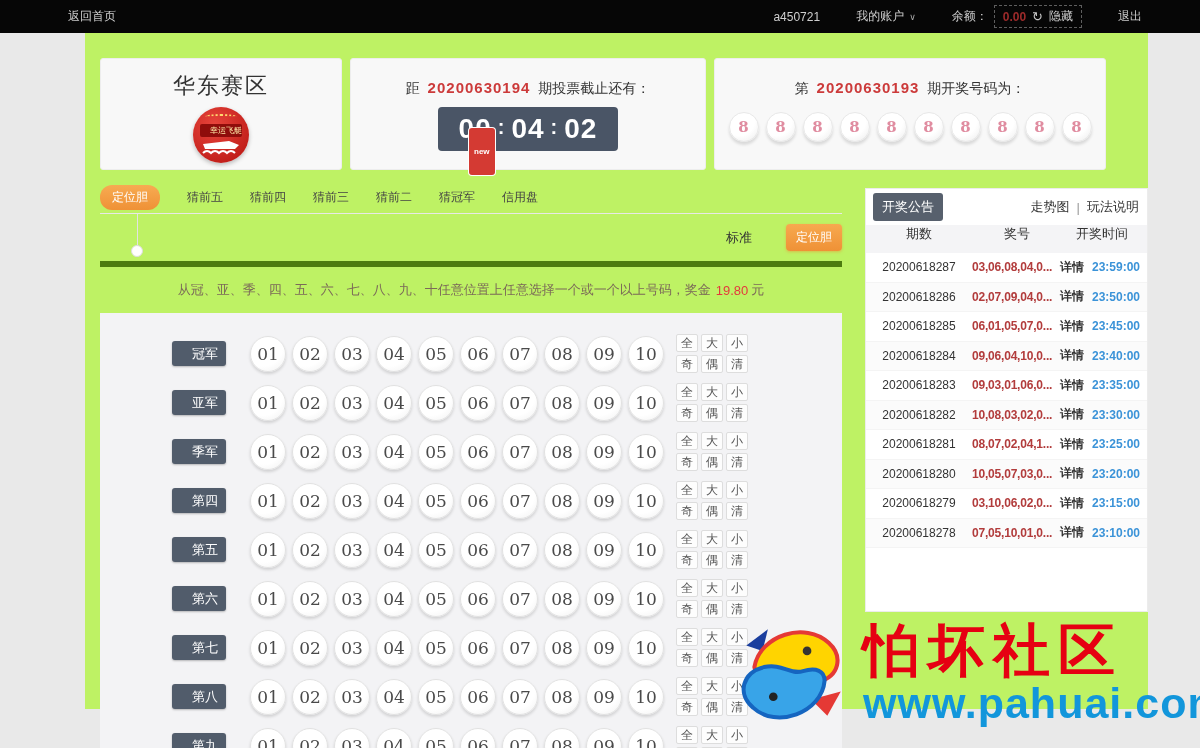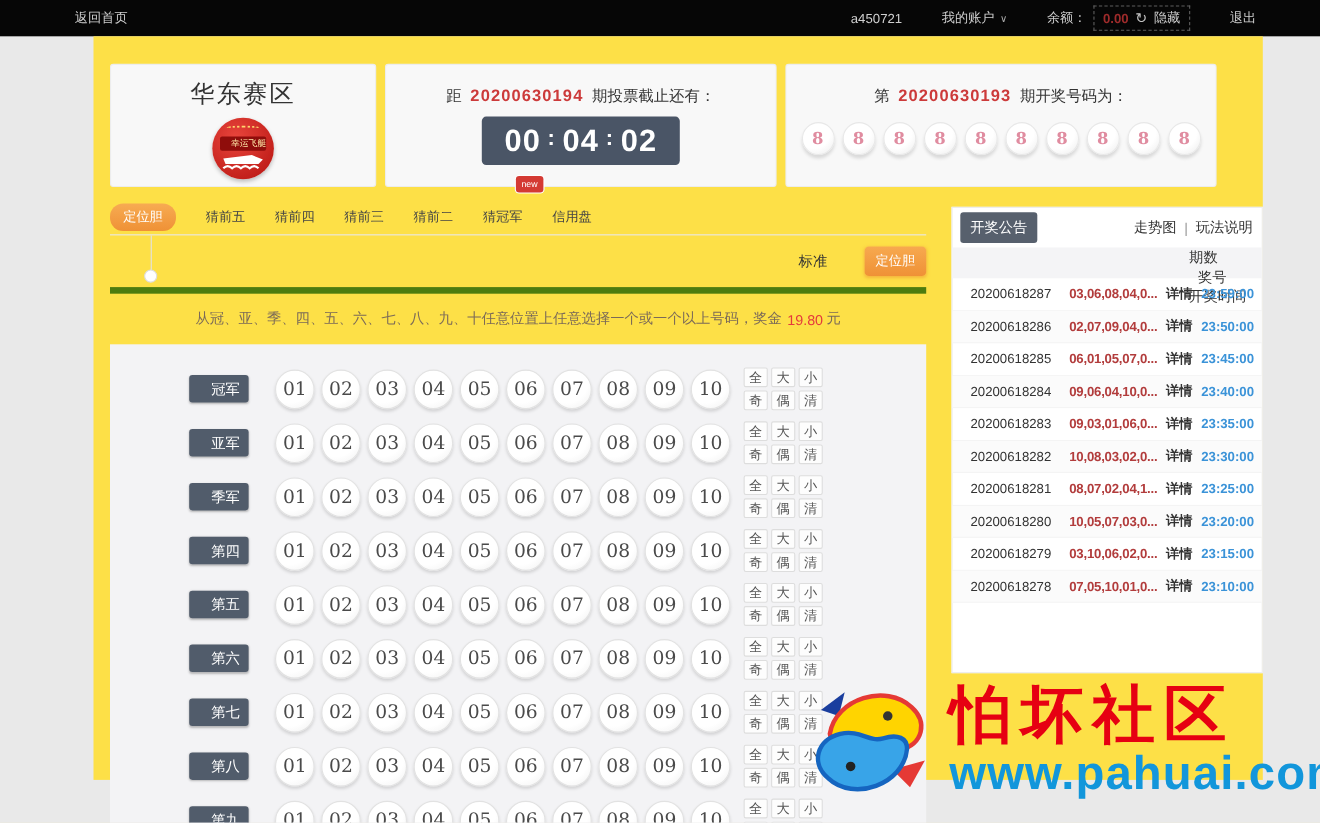--- a/index.html
+++ b/index.html
@@ -14,21 +14,21 @@
   .tb-link { cursor:pointer; }
   .acct { display:flex; align-items:center; gap:5px; cursor:pointer; }
   .caret { font-size:9px; color:#aaa; }
   .bal-wrap { display:flex; align-items:center; gap:6px; }
   .bal-box { display:inline-flex; align-items:center; gap:6px; border:1px dashed #5e5e5e;
     padding:2px 8px; cursor:pointer; }
   .bal-val { color:#9e2b2b; font-weight:bold; }
   .refresh { color:#c5c5c5; font-size:13px; }
 
   
-  .content { position:absolute; left:85px; top:33px; width:1063px; height:676px; background:#fde047; }
+  .content { position:absolute; left:85px; top:33px; width:1063px; height:676px; background:#bef264; }
 
   
   .panels { position:absolute; top:25px; left:15px; display:flex; gap:8px; }
   .panel { background:#f8f8f8; border:1px solid #ededed; border-radius:3px; height:112px; position:relative; }
   .p-zone { width:242px; text-align:center; }
   .zone-title { font-size:22px; color:#333; letter-spacing:2px; margin-top:12px; }
   .logo { width:56px; height:56px; border-radius:50%; margin:6px auto 0;
     background:radial-gradient(circle at 38% 32%, #e8453c, #b5120f); position:relative;
     box-shadow:0 2px 4px rgba(0,0,0,.25); overflow:hidden; }
   .logo .band { position:absolute; left:7px; top:17px; width:42px; height:13px; background:#8f0d0b;
@@ -39,21 +39,21 @@
   .logo svg { position:absolute; left:6px; top:29px; }
 
   .p-count { width:356px; text-align:center; }
   .line1 { margin-top:20px; font-size:14px; color:#333; }
   .period-red { color:#cc3a3a; font-weight:bold; font-size:15px; letter-spacing:1px; margin:0 4px; }
   .clockbox { width:180px; height:44px; margin:9px auto 0; background:#4a5566; border-radius:4px;
     display:flex; align-items:center; justify-content:center; gap:6px; color:#fff;
     font-size:28px; font-weight:bold; letter-spacing:1px; }
   .clock-sep { font-size:20px; margin-top:-4px; }
   .new-badge { position:absolute; left:118px; bottom:-6px; background:#d43a33; color:#fff;
-    font-size:8px; font-weight:normal; padding:3px 5px; border-radius:3px; box-shadow:0 0 0 1px #fff; }
+    font-size:8px; font-weight:bold; padding:19px 5px; border-radius:3px; box-shadow:0 0 0 1px #fff; }
 
   .p-draw { width:392px; text-align:center; }
   .draw-balls { display:flex; justify-content:center; gap:7px; margin-top:14px; }
   .draw-ball { width:30px; height:30px; border-radius:50%;
     background:radial-gradient(circle at 35% 28%, #ffffff 55%, #ececec);
     border:1px solid #e8e8e8; box-shadow:0 3px 3px rgba(0,0,0,.12);
     display:flex; align-items:center; justify-content:center; }
   .draw-glyph { color:#e08ca0; font-size:15px; font-weight:bold;
     font-family:"DejaVu Serif", serif; }
 
@@ -99,22 +99,22 @@
   
   .res-panel { position:absolute; left:780px; top:155px; width:283px; height:424px;
     background:#fff; border:1px solid #ececec; }
   .res-title { height:36px; display:flex; align-items:center; justify-content:space-between;
     padding:0 8px 0 7px; }
   .res-btn { background:#57606d; color:#fff; font-size:13px; padding:5px 9px; border:none;
     border-radius:3px; cursor:pointer; font-family:"Liberation Sans", sans-serif; }
   .res-links { font-size:13px; color:#333; display:flex; gap:7px; align-items:center; }
   .res-links span { cursor:pointer; }
   .res-links .sep { color:#999; cursor:default; }
-  .res-header { display:flex; height:28px; background:#f4f4f6; align-items:flex-end;
-    font-size:13px; color:#333;flex-direction:column; }
+  .res-header { display:flex; height:28px; background:#f4f4f6; align-items:flex-start;
+    font-size:13px; color:#333; }
   .rh1 { width:106px; text-align:center; }
   .rh2 { width:90px; text-align:center; }
   .rh3 { width:80px; text-align:center; }
   .res-row { display:flex; height:29.5px; align-items:center; font-size:12px;
     border-bottom:1px solid #f4f4f4; }
   .res-row:nth-child(even) { background:#fbfbfb; }
   .rc-period { width:106px; text-align:center; color:#333; }
   .rc-nums { width:88px; color:#b23c3c; font-weight:bold; letter-spacing:-0.2px; }
   .rc-detail { width:32px; color:#333; font-weight:bold; cursor:pointer; }
   .rc-time { width:55px; color:#3b93d8; font-weight:bold; }

